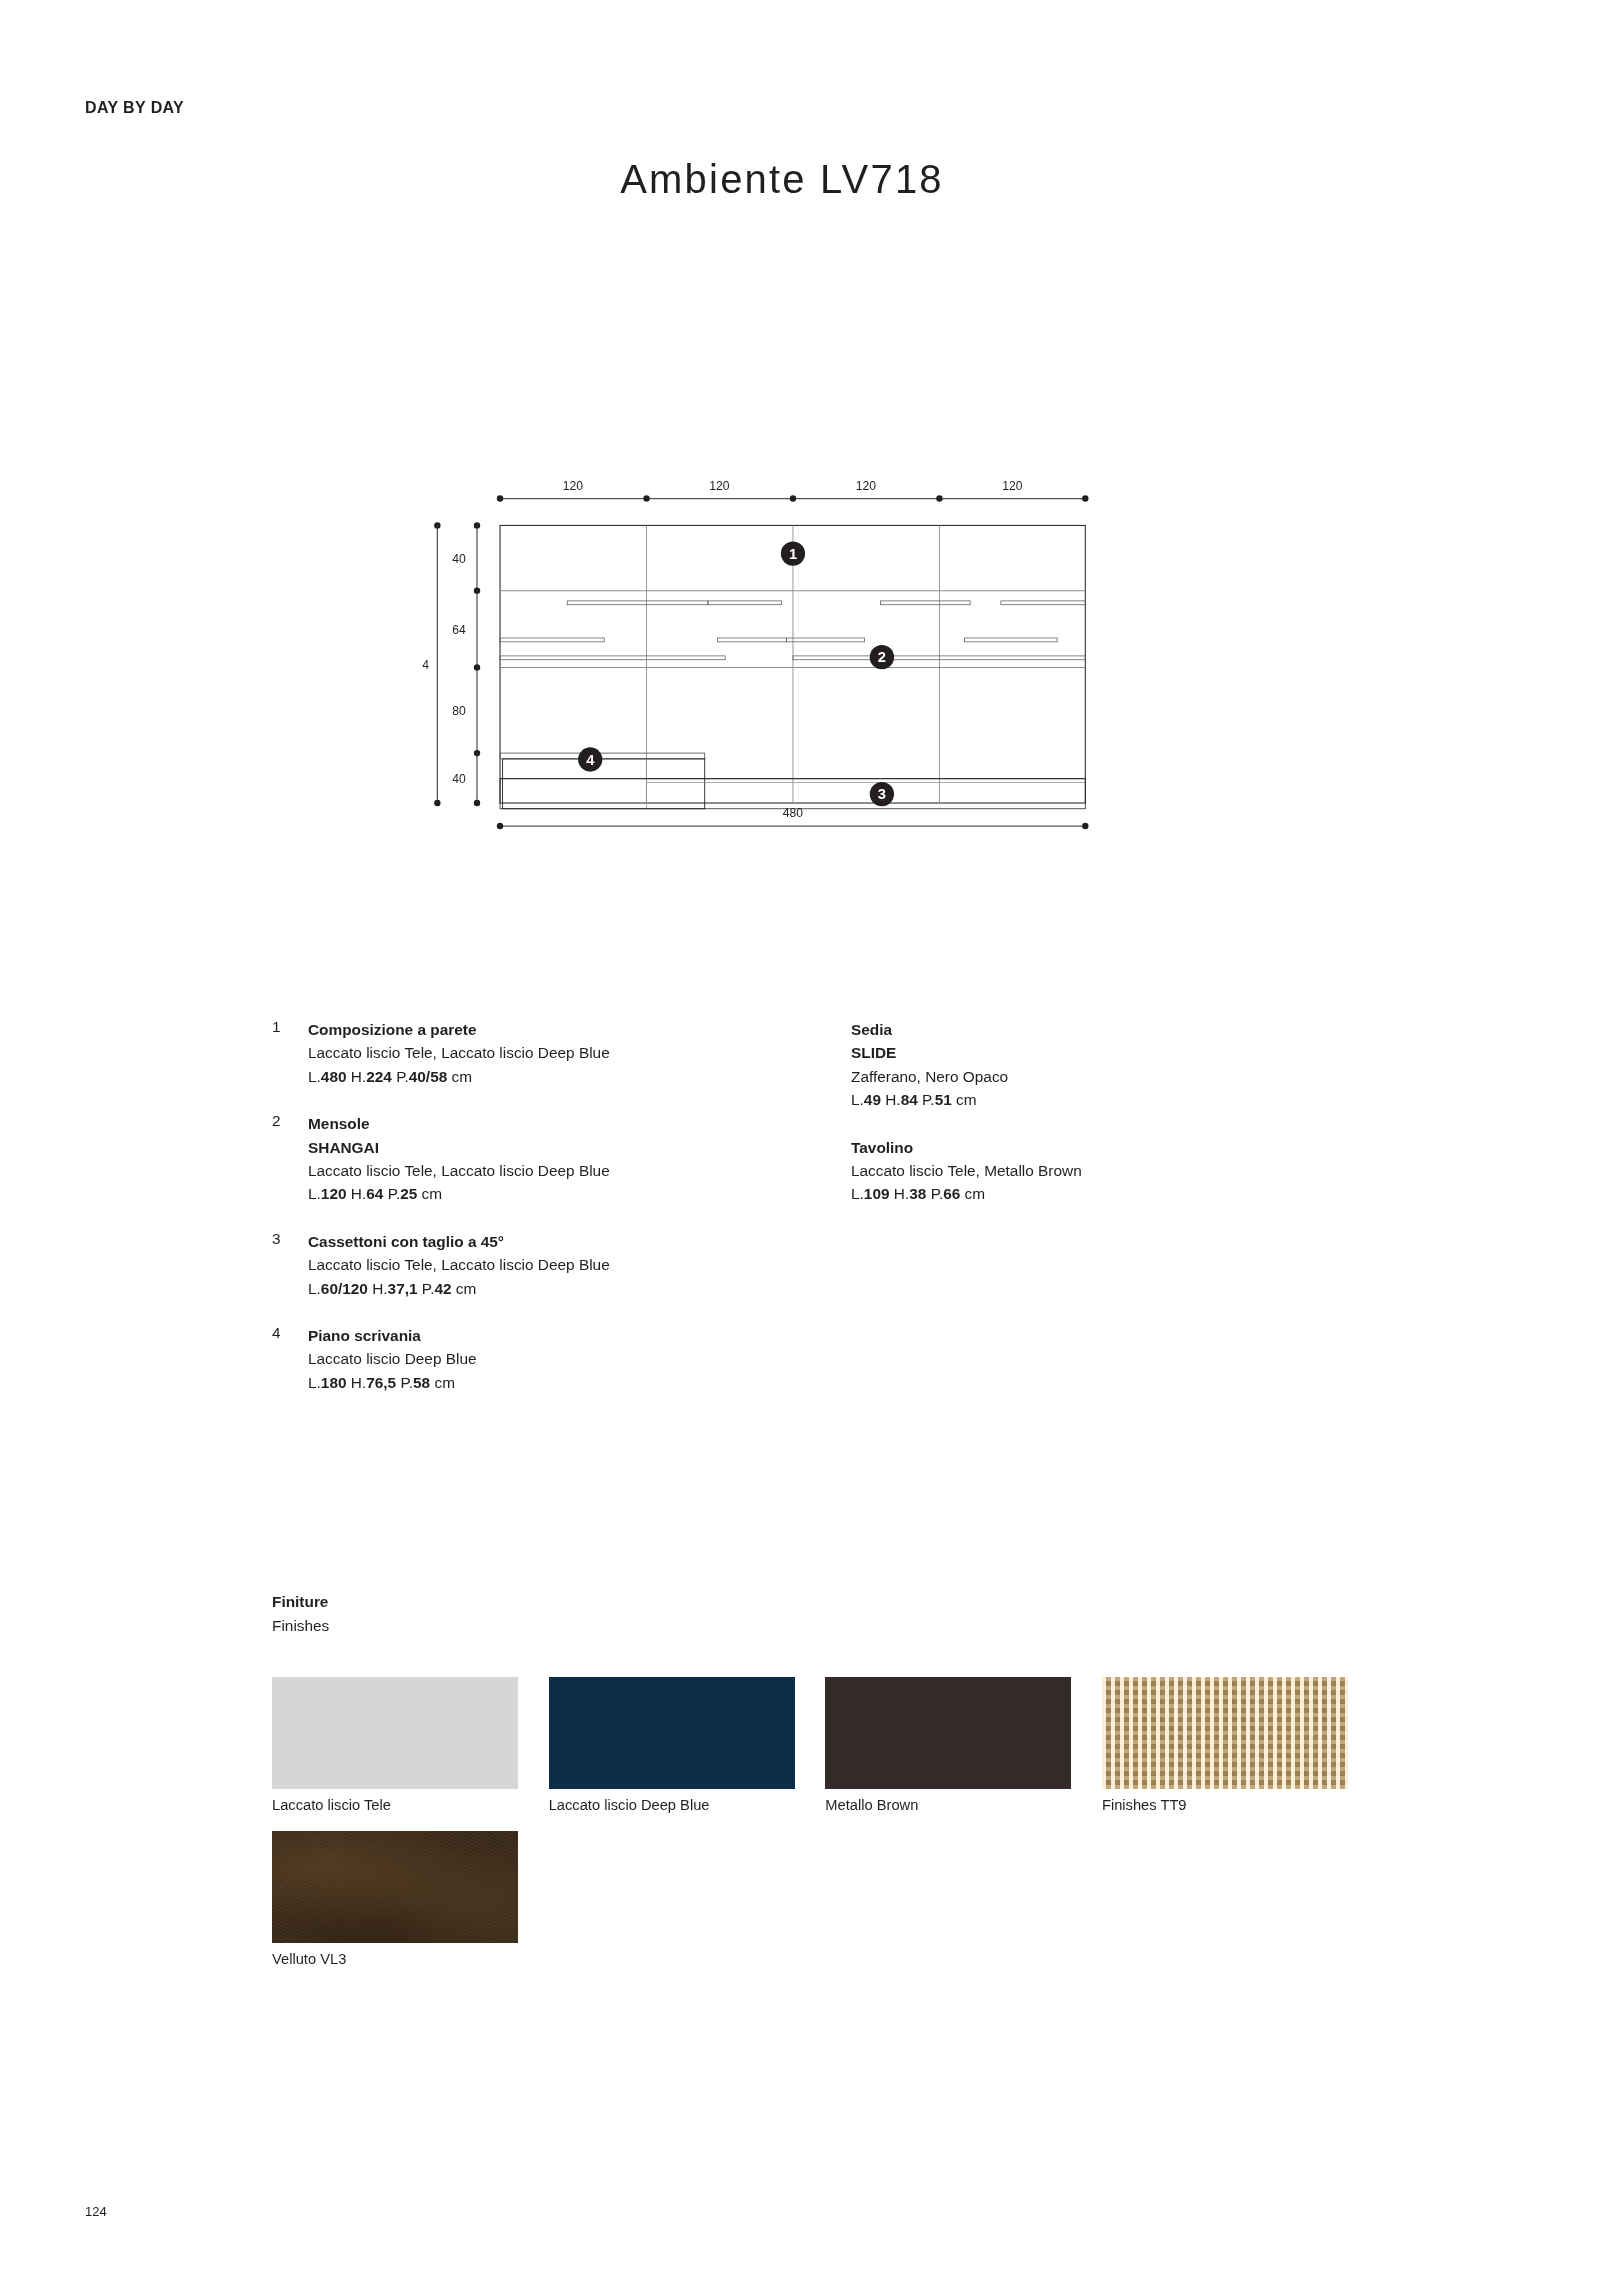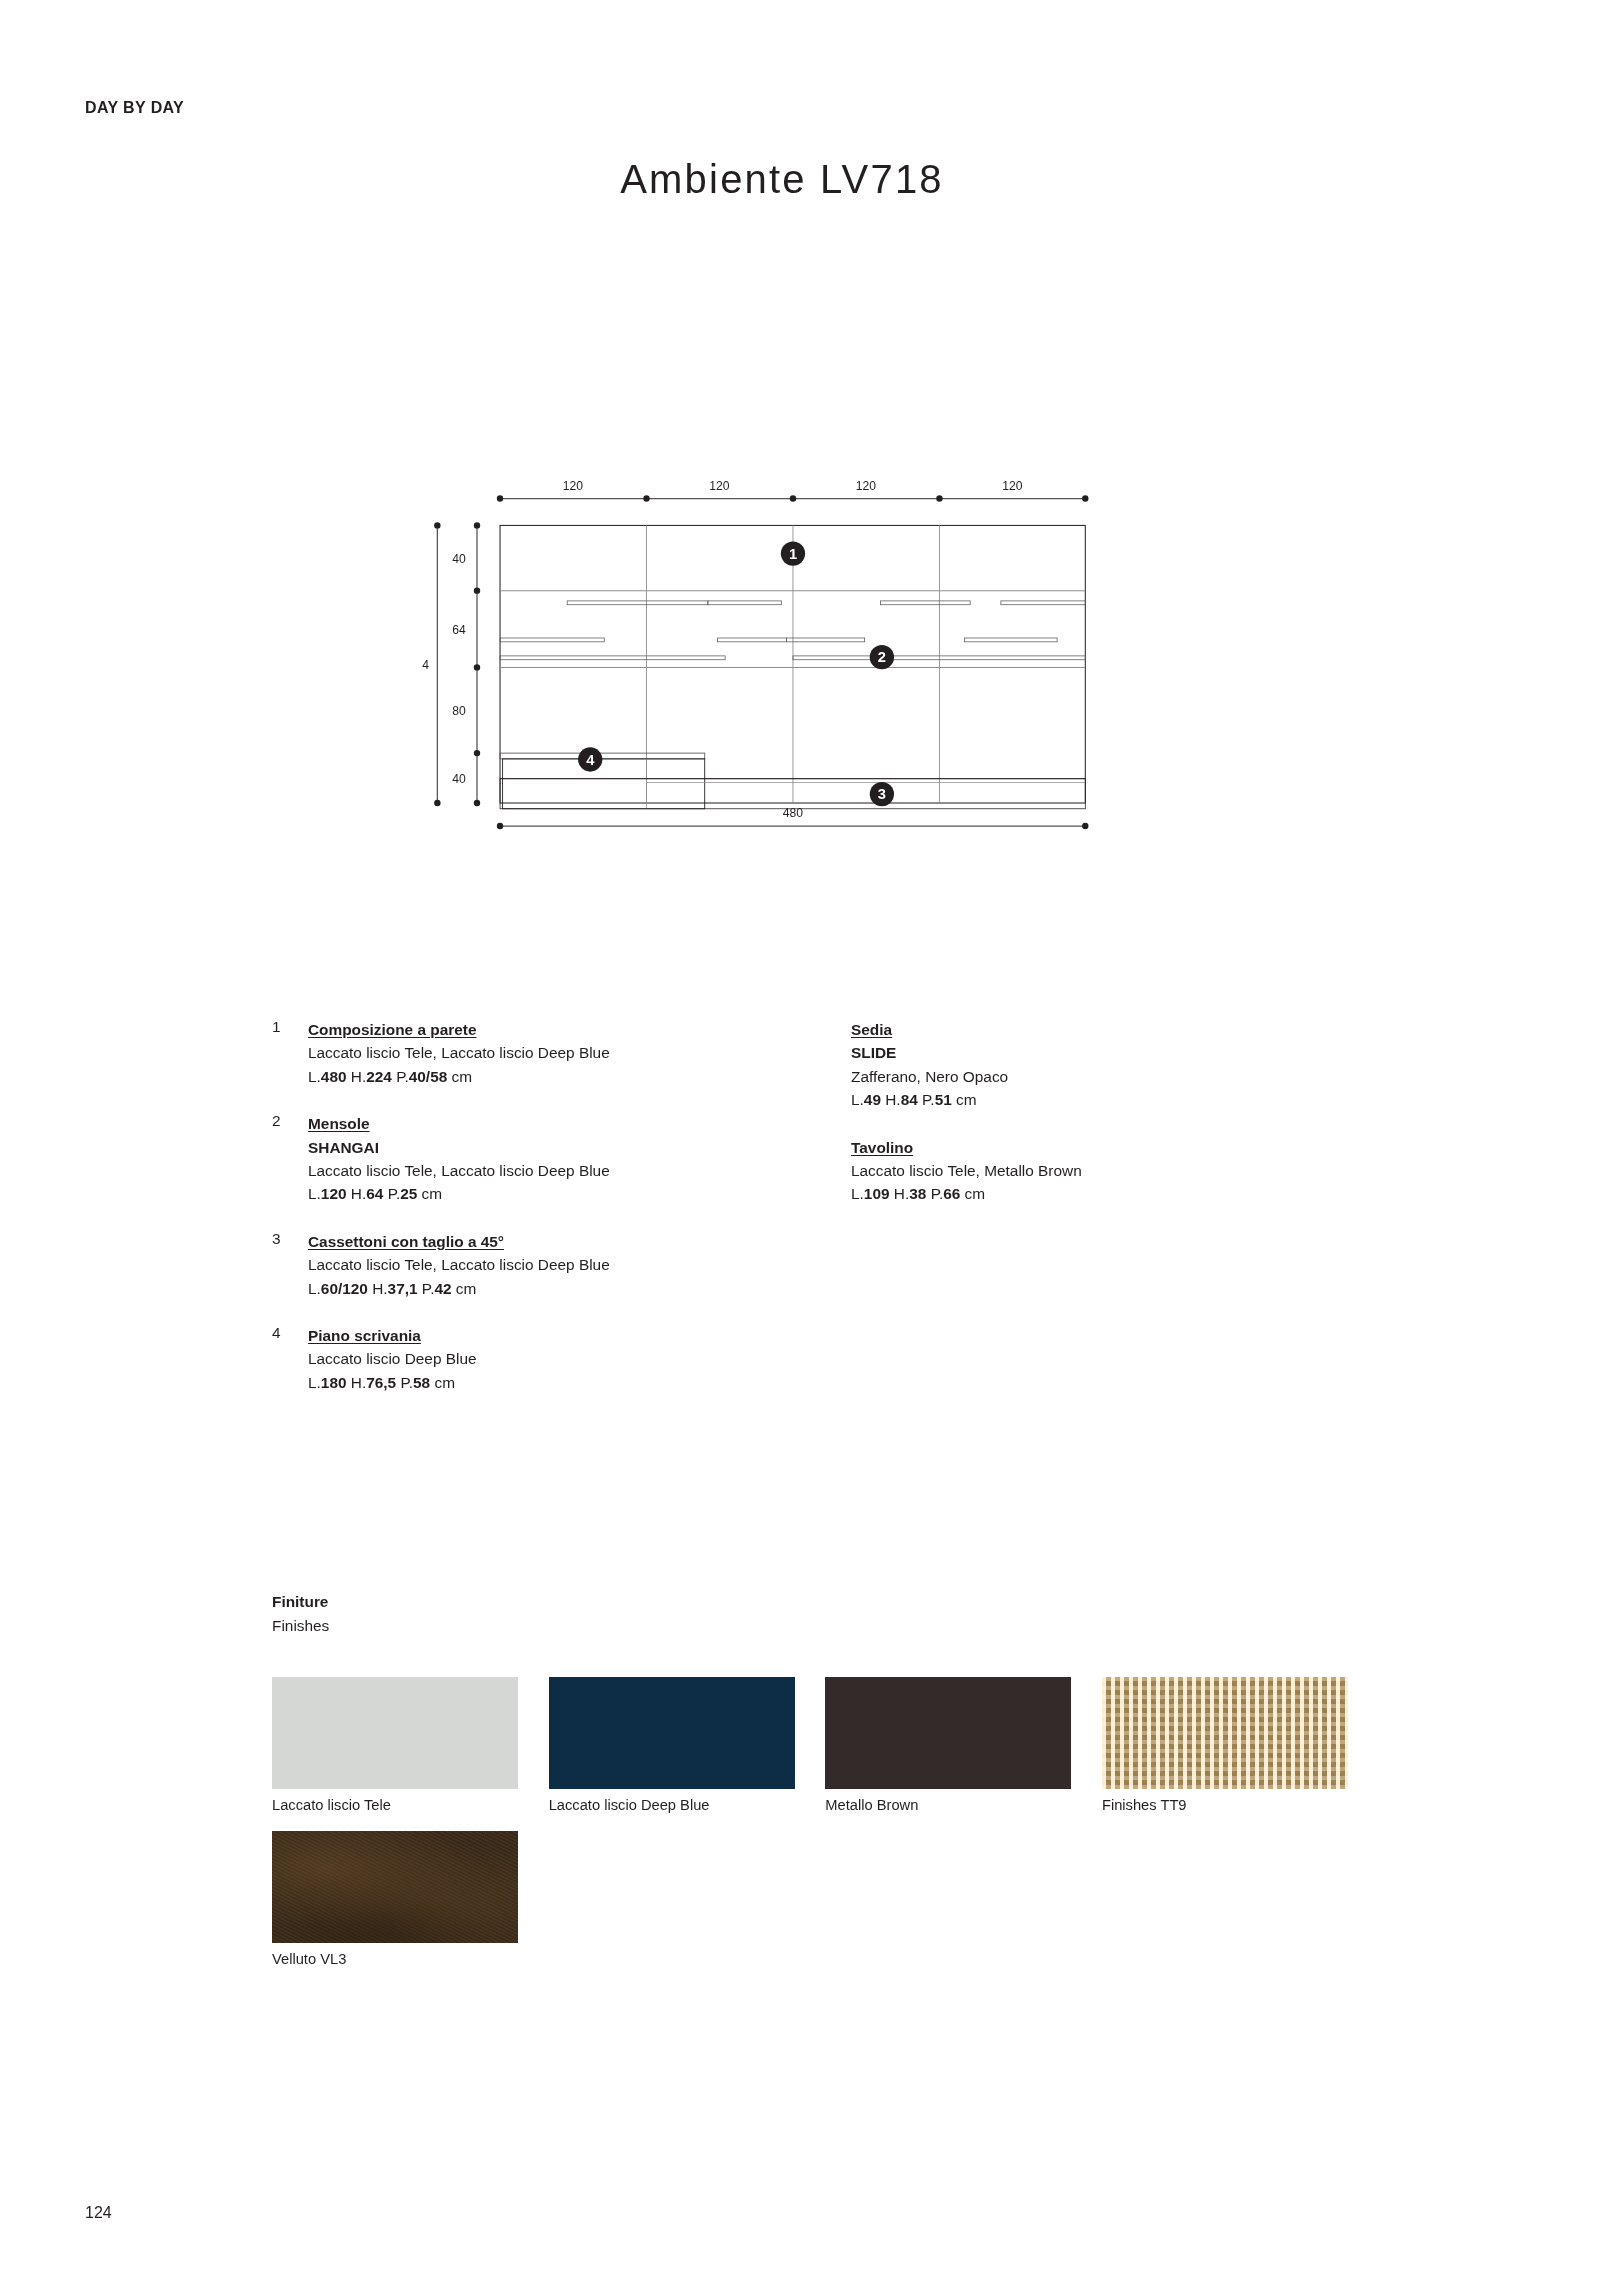--- a/index.html
+++ b/index.html
@@ -34,21 +34,21 @@
   #list-left  { left:272px;  width:538px; }
   #list-right { left:851px; width:538px; }
 
   .item { position:relative; margin-bottom:24px; }
   .item .num {
     position:absolute; left:0; top:0;
     font-size:15.4px; font-weight:400; color:#231f20;
   }
   .item .body { margin-left:36px; }
   .item .title {
-    font-size:15.4px; font-weight:bold; text-decoration:underline;
+    font-size:15.4px; font-weight:bold; 
     text-underline-offset:1.9px; line-height:1.52; color:#231f20;
   }
   .item .model {
     font-size:15.4px; font-weight:bold; line-height:1.52; color:#231f20;
   }
   .item .finish {
     font-size:15.4px; font-weight:400; line-height:1.52; color:#231f20;
   }
   .item .dims {
     font-size:15.4px; font-weight:400; line-height:1.52; color:#231f20;
@@ -95,21 +95,21 @@
       radial-gradient(ellipse at 72% 62%, rgba(106,78,44,0.34) 0%, rgba(59,42,24,0) 58%),
       radial-gradient(ellipse at 48% 88%, rgba(40,27,14,0.55) 0%, rgba(59,42,24,0) 60%),
       repeating-linear-gradient(26deg,
         rgba(255,255,255,0.035) 0px, rgba(255,255,255,0.035) 1.3px,
         rgba(0,0,0,0.05) 1.3px, rgba(0,0,0,0.05) 3.2px);
   }
 
   
   #page-number {
     position:absolute; left:85px; top:2204px;
-    font-size:16px; font-weight:400; color:#231f20;
+    font-size:13px; font-weight:400; color:#231f20;
   }
 </style>
 </head>
 <body>
 
 <div class="page">
 
   <div id="brand-header">DAY BY DAY</div>
   <div id="page-title">Ambiente LV718</div>
 

